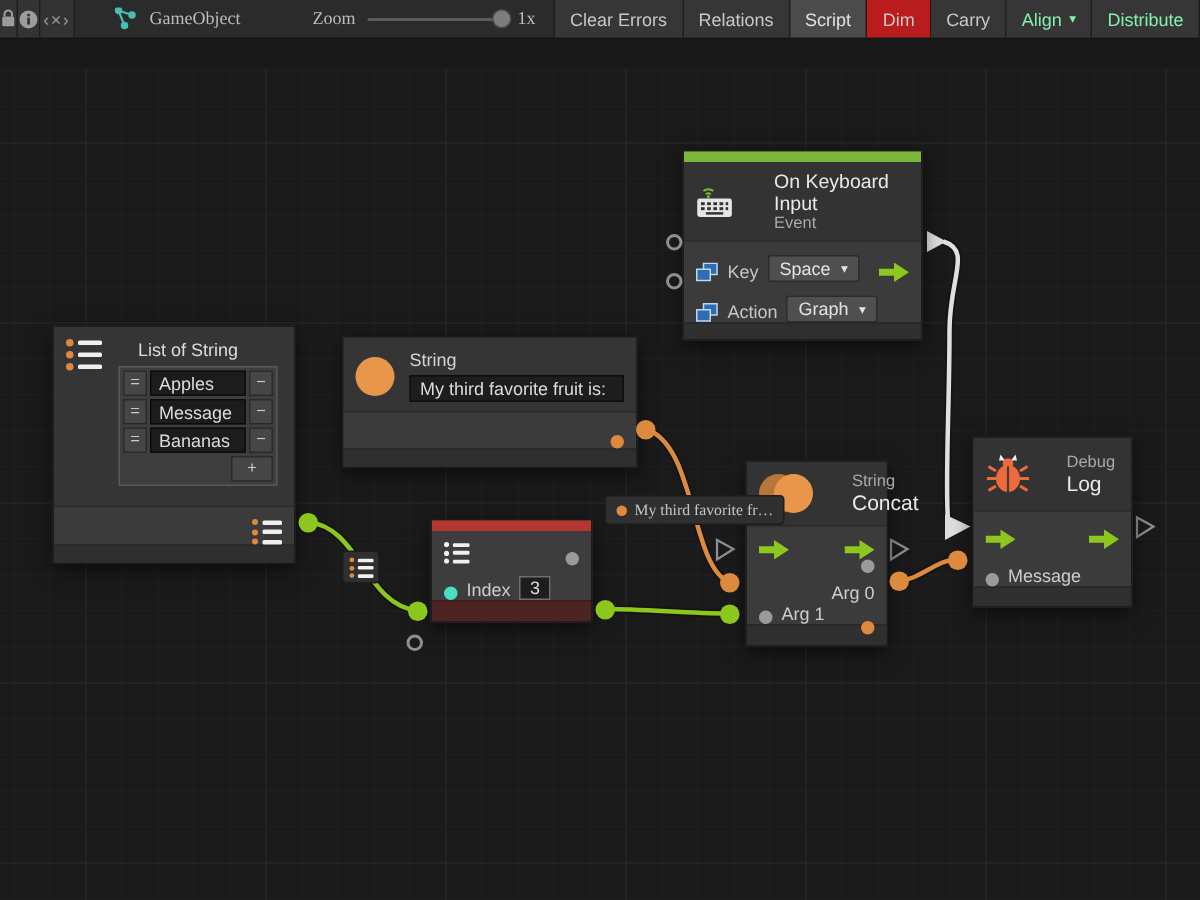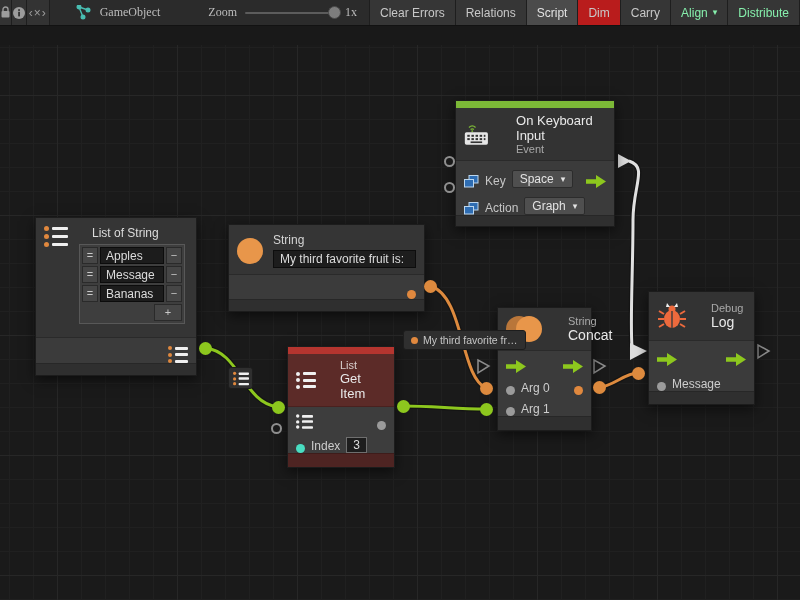--- a/index.html
+++ b/index.html
@@ -79,21 +79,21 @@
   .port { position:absolute; z-index:20; border-radius:50%; }
   .port.c13 { width:13px; height:13px; }
   .port.green { background:#8dc71e; }
   .port.orange { background:#dd8a3e; }
   .port.hollow { width:11px; height:11px; background:#1a1a1a; border:2px solid #8f8f8f; }
 
   
   .bubble { position:absolute; z-index:40; background:#2f2f2f; border:1px solid #1d1d1d; border-radius:3px;
             display:flex; align-items:center; gap:5px; }
   .bubble.badge { width:25px; height:22px; justify-content:center; }
-  .bubble.tip { height:20px; padding:0 7px; font-size:10.5px; color:#c6c6c6; white-space:nowrap; }
+  .bubble.tip { height:20px; padding:0 7px; font-size:10.5px; color:#c6c6c6; white-space:nowrap;font-family:Liberation Serif, serif; }
   .tip-dot { width:7px; height:7px; border-radius:50%; background:#e0883e; }
 
   .accent-strip { height:7px; }
   .mono { letter-spacing:1px; }
 </style>
 </head>
 <body>
 
 <div class="window">
 
@@ -319,40 +319,20 @@
       </div>
       <div class="nrow" style="height:25px; background:#3b3b3b; border-top:1px solid #2a2a2a;">
         <span class="grow"></span>
         <span class="dot orange"></span>
       </div>
       <div class="nfoot" style="height:12px;"></div>
     </div>
 
     <div class="node" style="left:287px; top:301px; width:108px;">
       <div class="accent-strip" style="background:#b5352f;"></div>
-      <div class="nhead" style="background:#5c2b28; border-bottom-color:#4a211f;">
-        <span class="listicon white">
-          <span class="li-row">
-              <span class="li-dot"></span>
-              <span class="li-bar"></span>
-            </span>
-          <span class="li-row">
-              <span class="li-dot"></span>
-              <span class="li-bar"></span>
-            </span>
-          <span class="li-row">
-              <span class="li-dot"></span>
-              <span class="li-bar"></span>
-            </span>
-        </span>
-        <div>
-          <div class="cat" style="color:#d8cecd">List</div>
-          <div class="ttl">Get Item</div>
-        </div>
-      </div>
       <div class="nrow" style="height:23px; background:#3d3d3d;">
         <span class="listicon white" style="transform:scale(.85); transform-origin:left center;">
           <span class="li-row">
               <span class="li-dot"></span>
               <span class="li-bar"></span>
             </span>
           <span class="li-row">
               <span class="li-dot"></span>
               <span class="li-bar"></span>
             </span>
@@ -385,21 +365,21 @@
       </div>
       <div class="nrow" style="height:22px;">
         <svg class="flow-arrow" width="20" height="13" viewBox="0 0 20 13">
           <polygon points="0,4.2 10,4.2 10,0 20,6.5 10,13 10,8.8 0,8.8" fill="#8dc71e"></polygon>
         </svg>
         <span class="grow"></span>
         <svg class="flow-arrow" width="20" height="13" viewBox="0 0 20 13">
           <polygon points="0,4.2 10,4.2 10,0 20,6.5 10,13 10,8.8 0,8.8" fill="#8dc71e"></polygon>
         </svg>
       </div>
-      <div class="nrow" style="height:22px;">
+      <div class="nrow" style="height:22px;flex-direction:column;">
         <span class="dot gray"></span>
         <span style="color:#cdcdcd">Arg 0</span>
         <span class="grow"></span>
         <span class="dot orange"></span>
       </div>
       <div class="nrow" style="height:21px;">
         <span class="dot gray"></span>
         <span style="color:#cdcdcd">Arg 1</span>
       </div>
       <div class="nfoot" style="height:14px;"></div>

